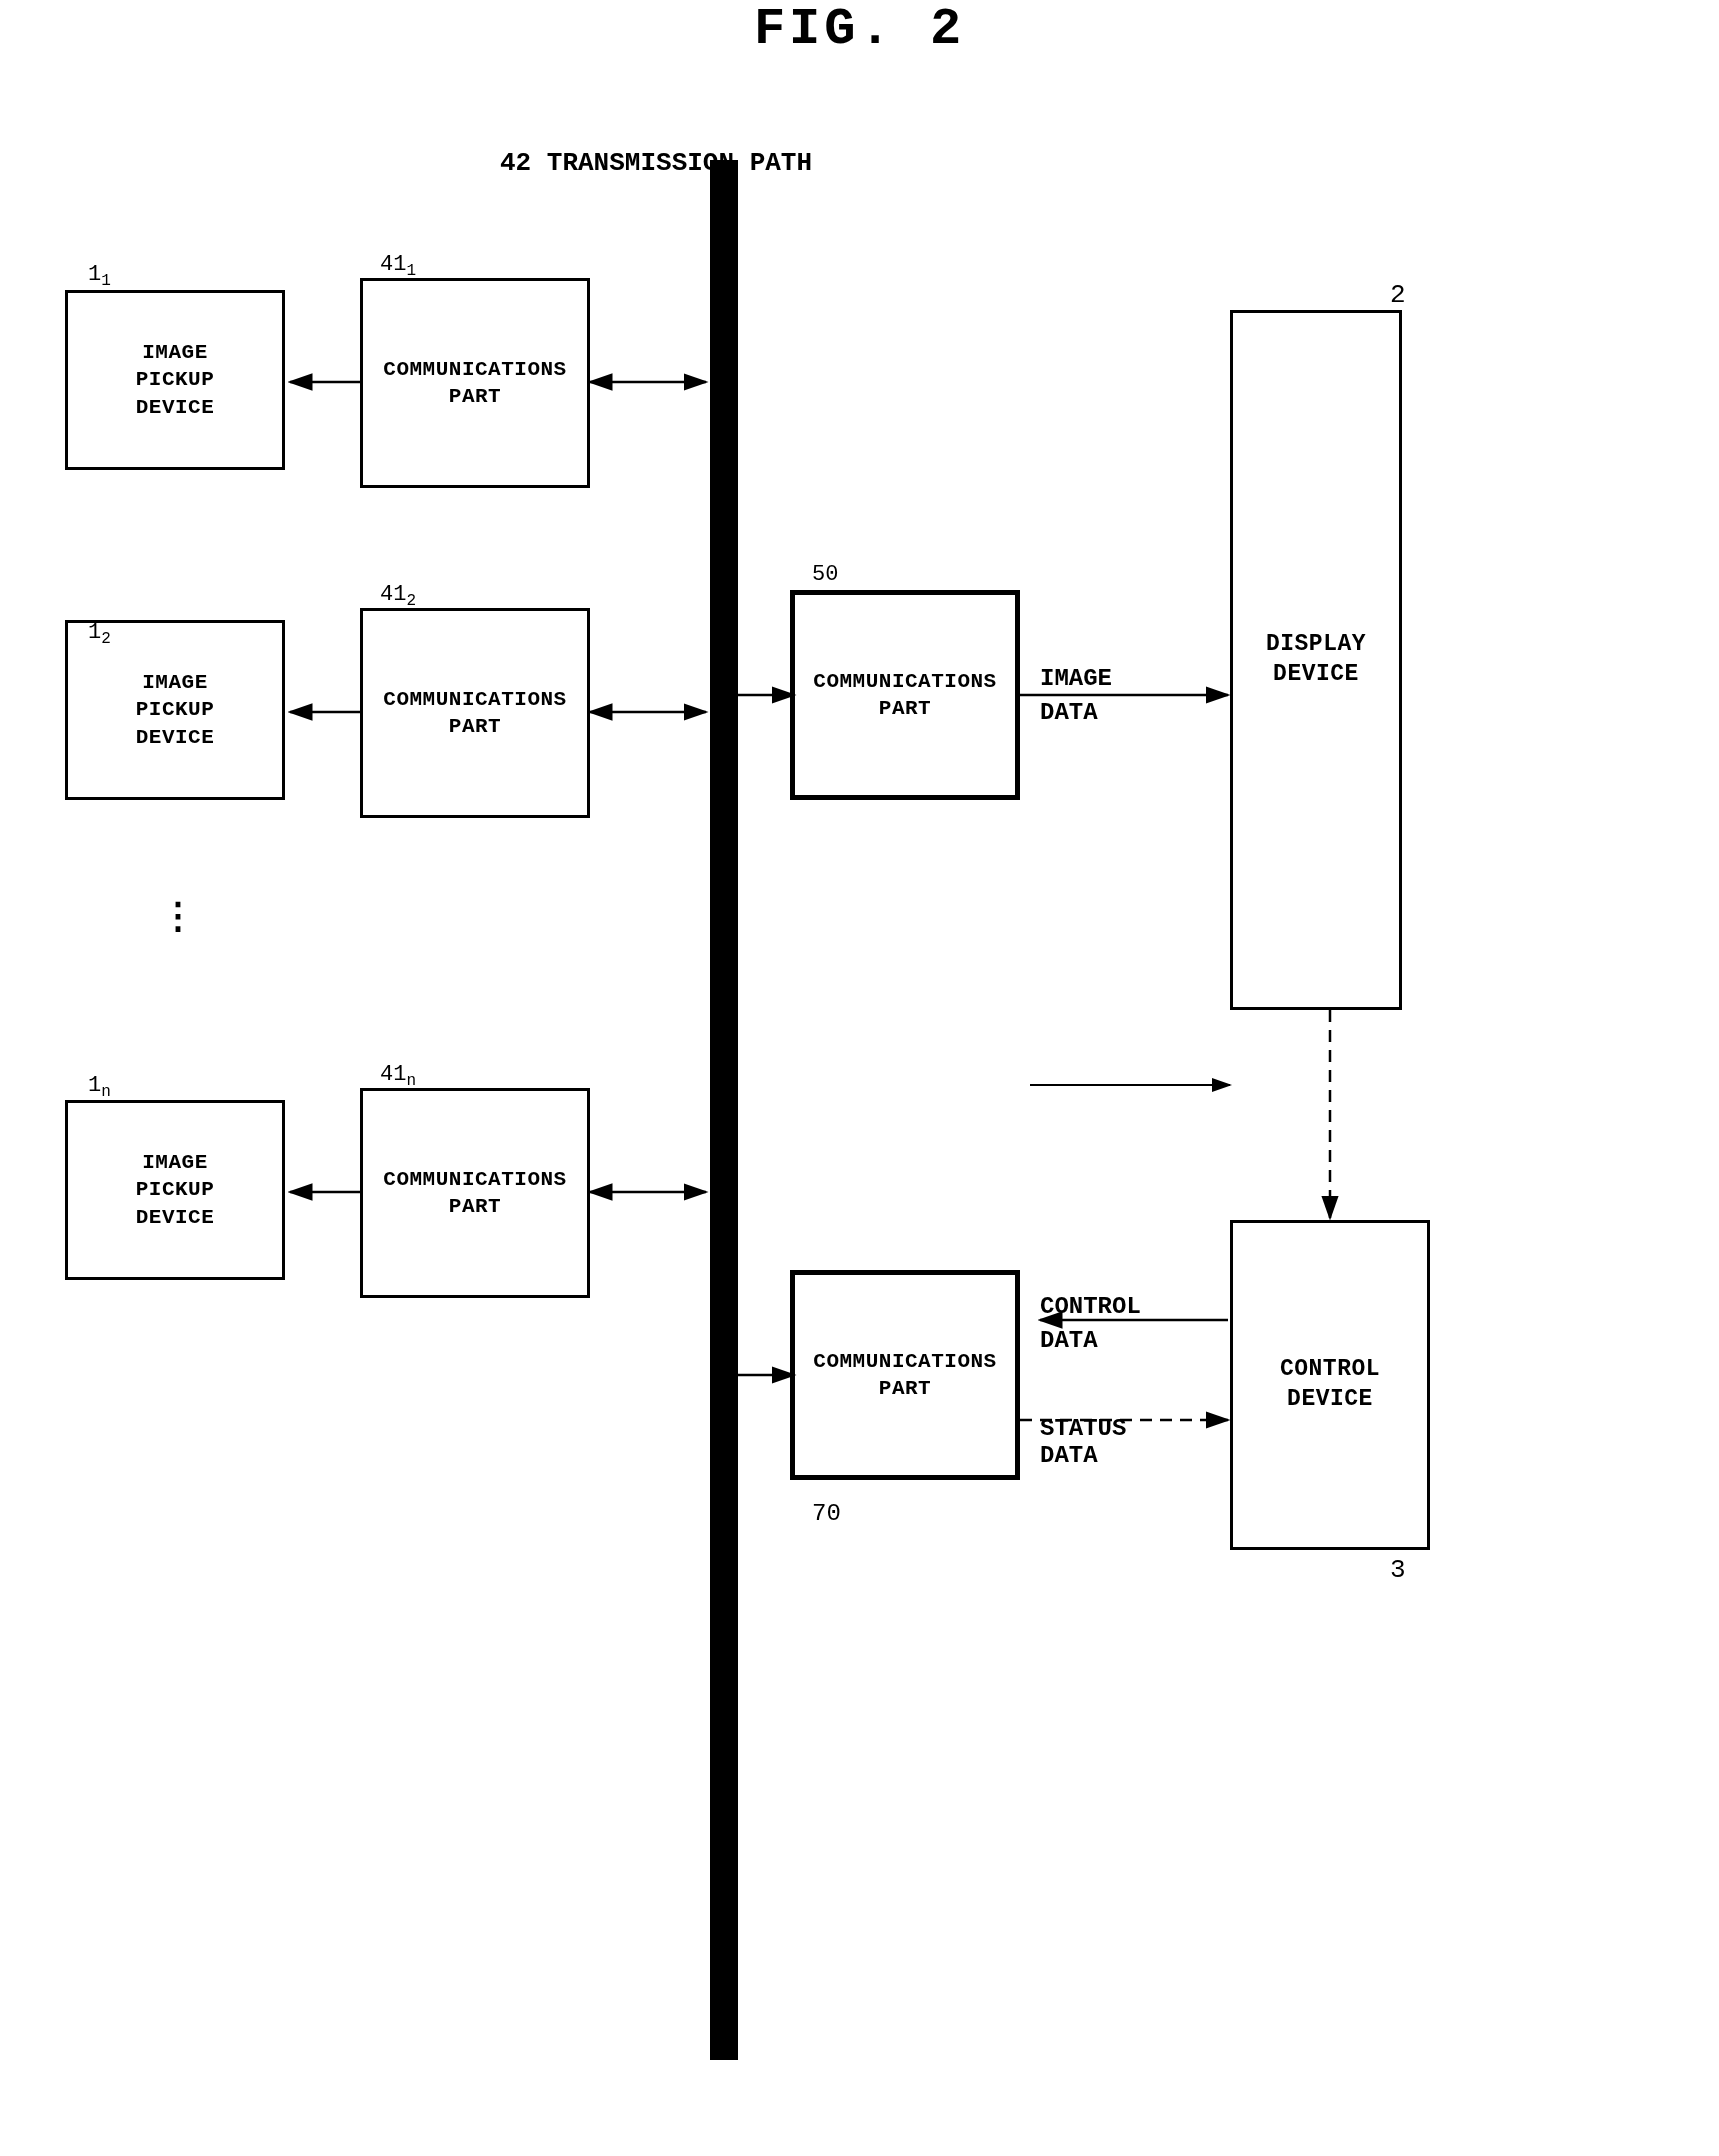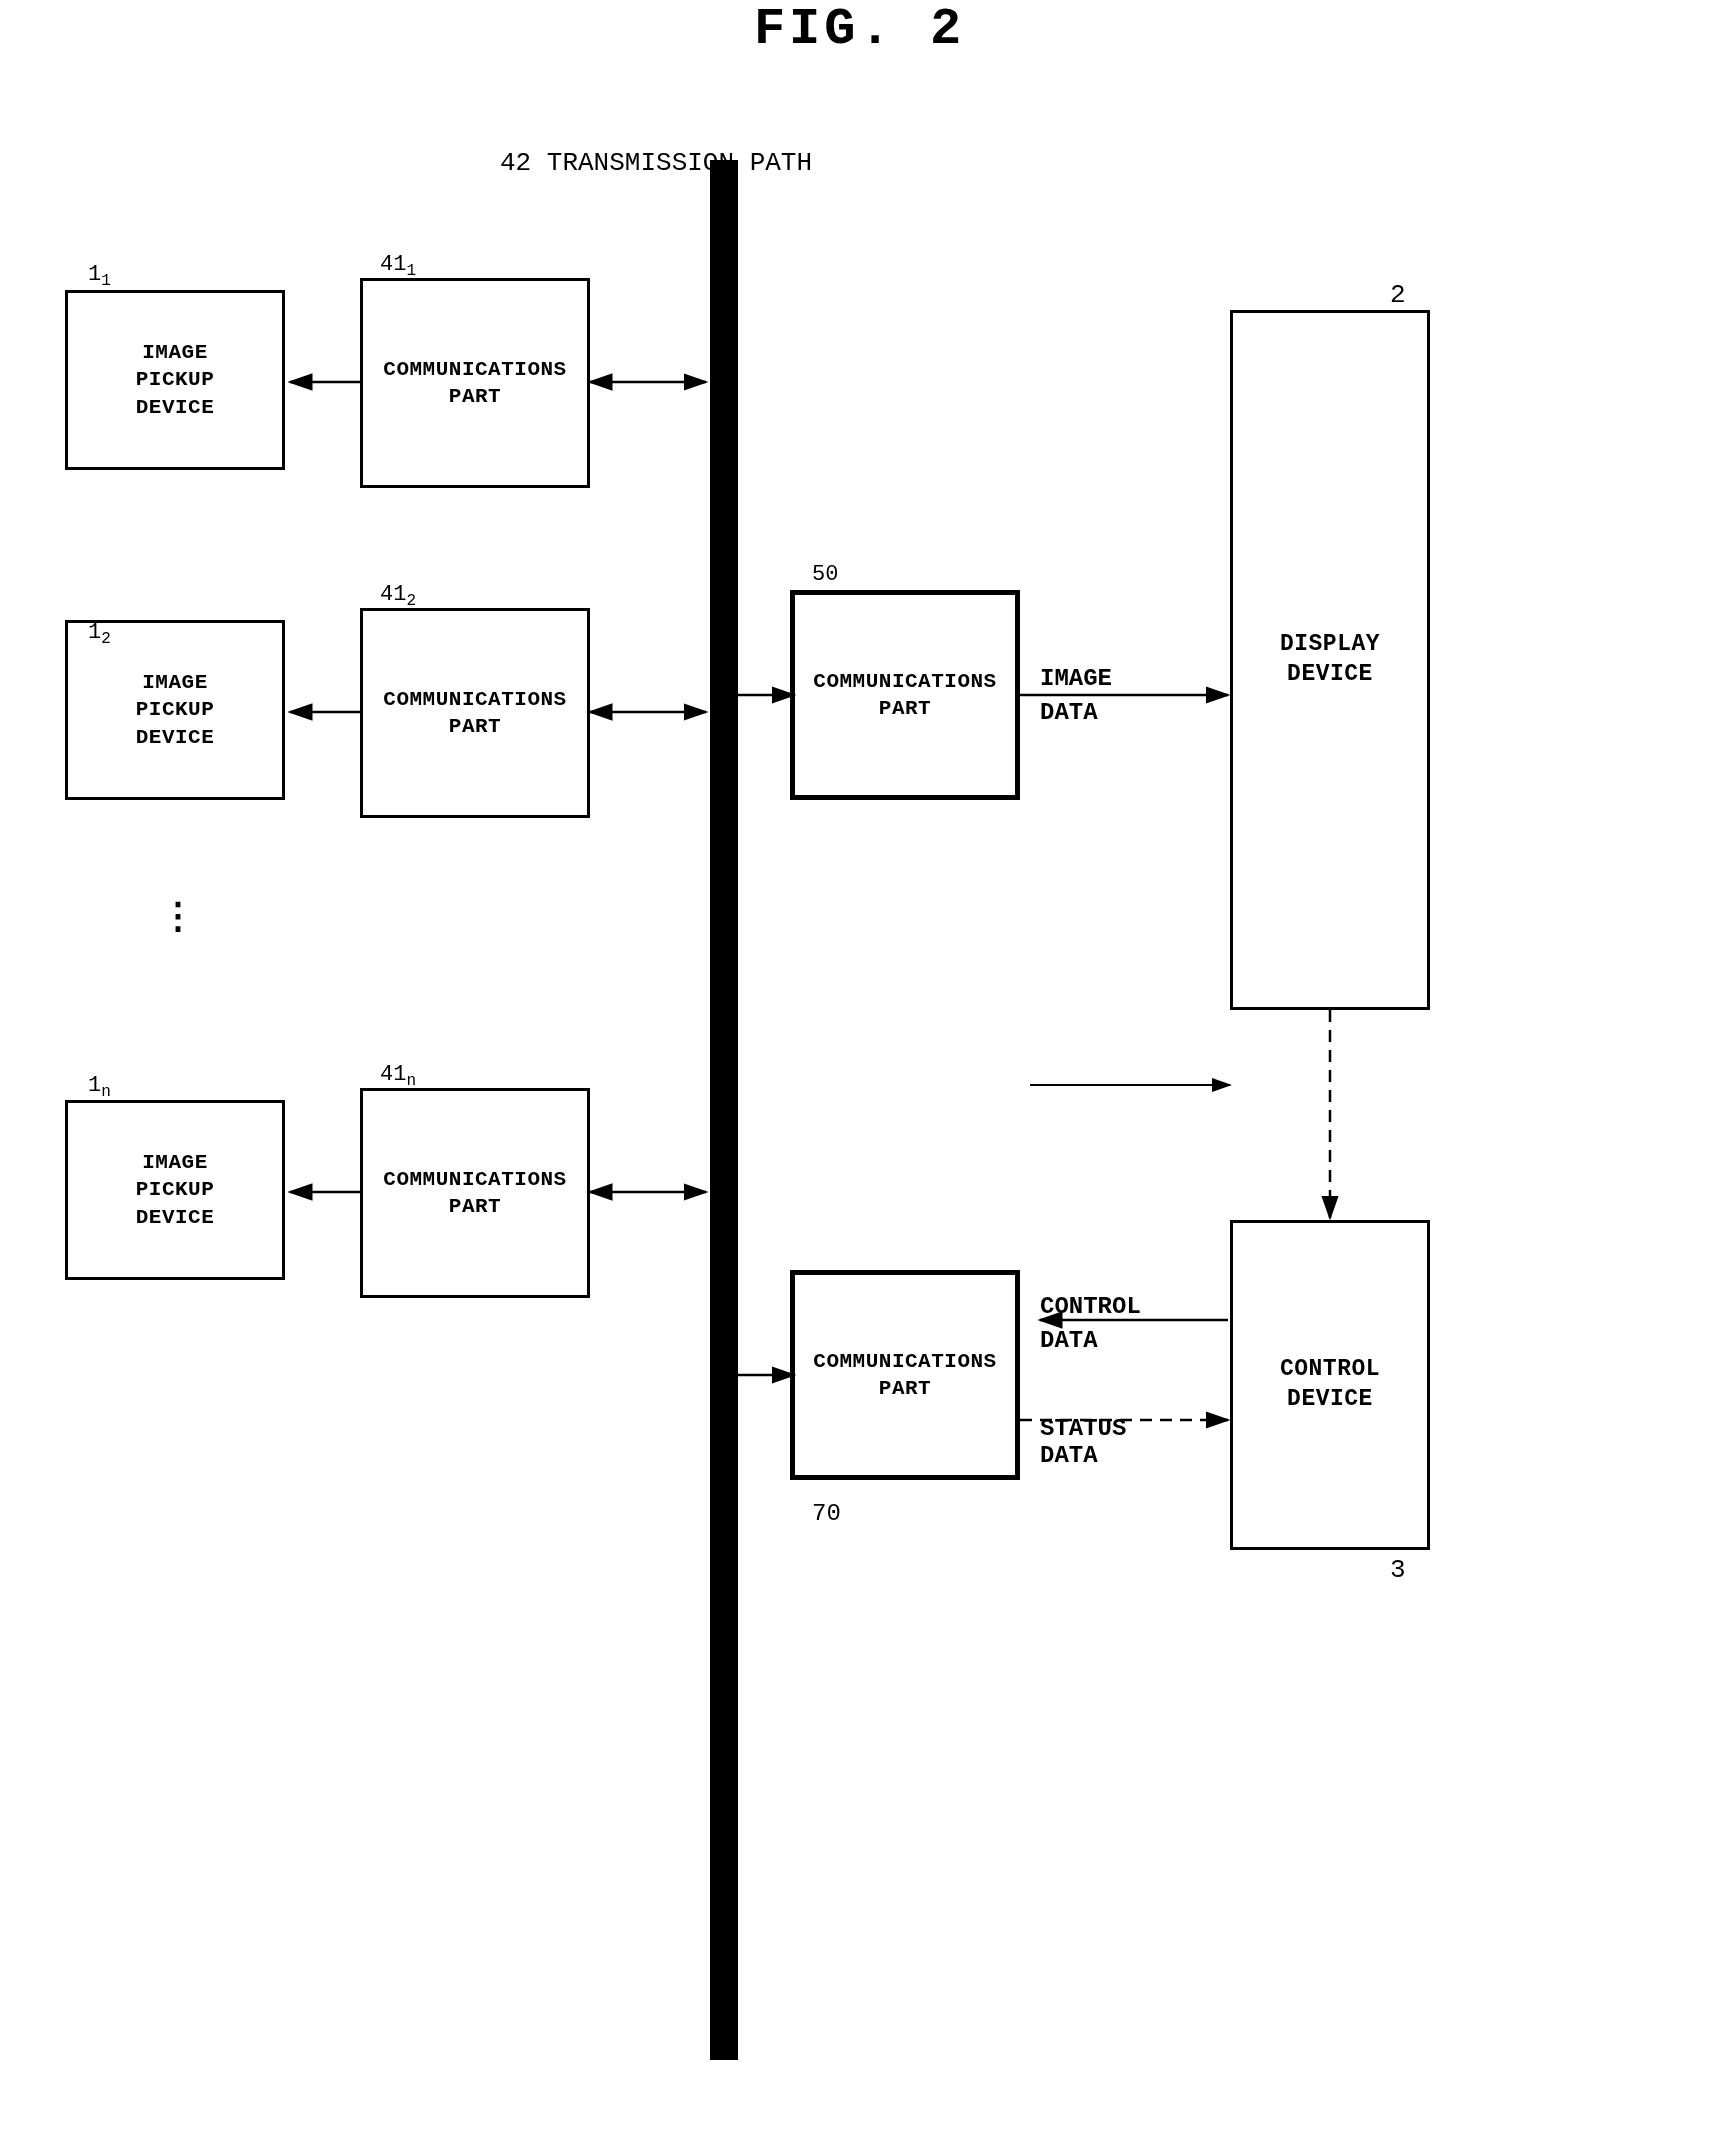--- a/index.html
+++ b/index.html
@@ -69,21 +69,21 @@
   </style>
 </head>
 <body>
 
 <div class="page">
 
   <div class="fig-title">FIG. 2</div>
 
   <div class="transmission-bar" style="left: 710px; top: 160px; height: 1900px;"></div>
 
-  <div class="label" style="left: 500px; top: 148px; font-size: 26px; font-weight: normal;">
+  <div class="label" style="left: 500px; top: 148px; font-size: 26px; font-weight: bold;">
     42 TRANSMISSION PATH
   </div>
 
   <div class="box" style="left: 65px; top: 290px; width: 220px; height: 180px; font-size: 21px;">
     IMAGE<br>PICKUP<br>DEVICE
   </div>
 
   <div class="label" style="left: 88px; top: 262px;">1<sub style="font-size:16px;">1</sub></div>
 
   <div class="box" style="left: 360px; top: 278px; width: 230px; height: 210px; font-size: 21px;">
@@ -123,21 +123,21 @@
   <div class="box" style="left: 790px; top: 590px; width: 230px; height: 210px; font-size: 21px; border-width: 5px;">
     COMMUNICATIONS<br>PART
   </div>
 
   <div class="label" style="left: 812px; top: 562px;">50</div>
 
   <div class="label" style="left: 1040px; top: 662px; font-size: 24px; font-weight: bold; line-height: 1.4;">
     IMAGE<br>DATA
   </div>
 
-  <div class="box" style="left: 1230px; top: 310px; width: 200px; height: 700px; font-size: 23px;">
+  <div class="box" style="left: 1230px; top: 310px; width: 172px; height: 700px; font-size: 23px;">
     DISPLAY<br>DEVICE
   </div>
 
   <div class="label" style="left: 1390px; top: 280px; font-size: 26px;">2</div>
 
 
   <div class="box" style="left: 790px; top: 1270px; width: 230px; height: 210px; font-size: 21px; border-width: 5px;">
     COMMUNICATIONS<br>PART
   </div>
 

